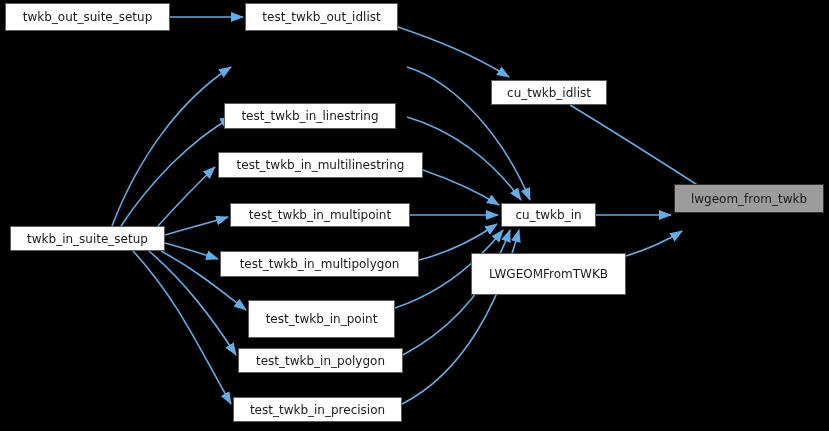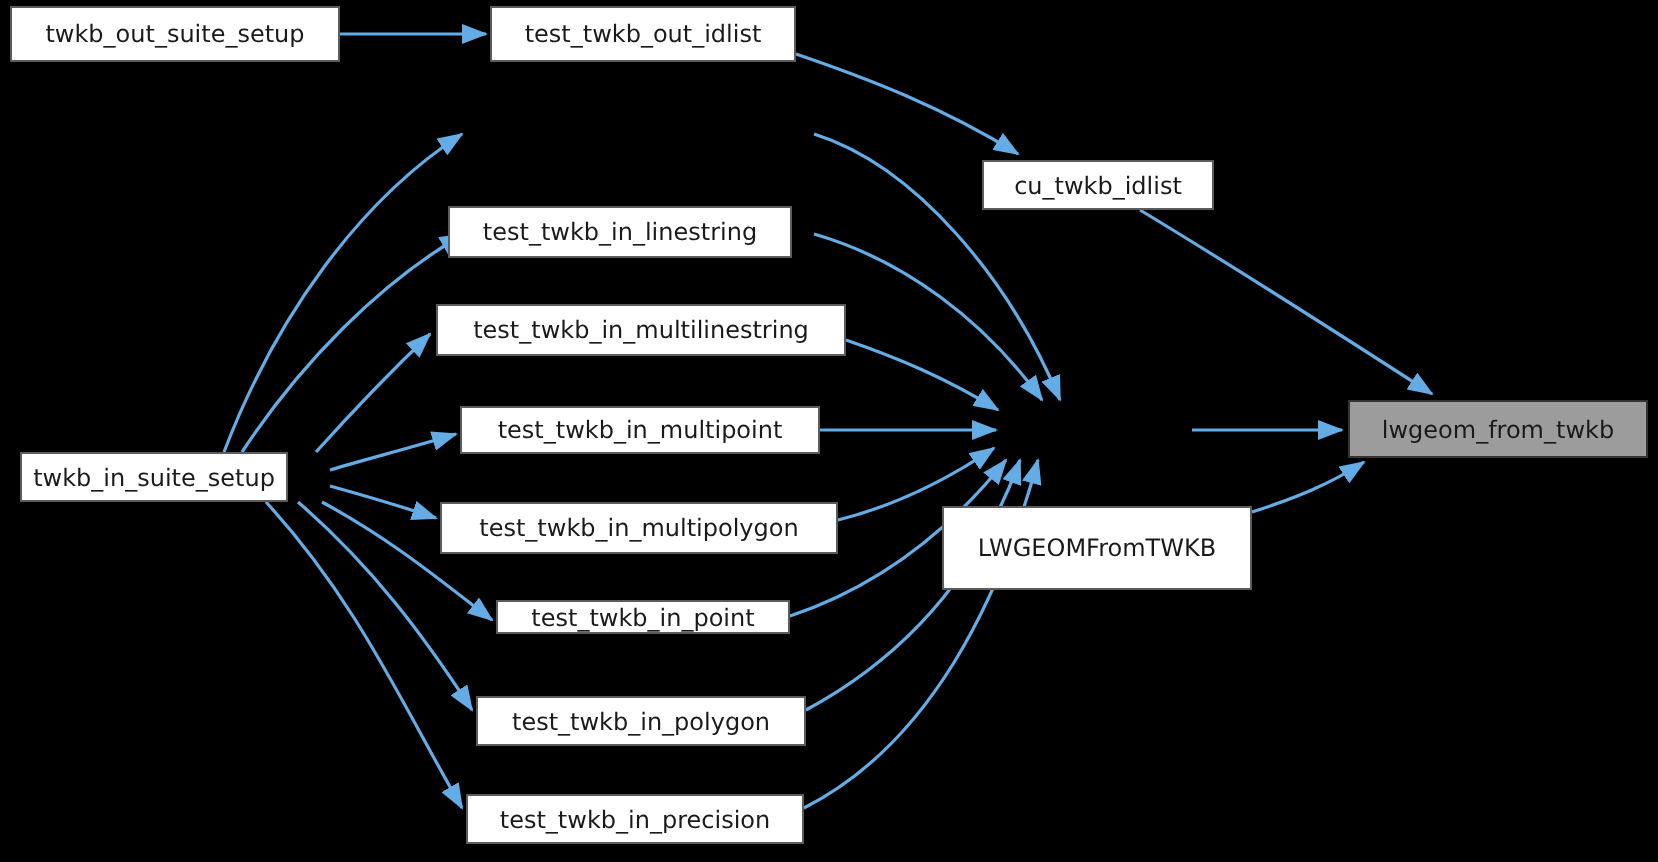--- a/index.html
+++ b/index.html
@@ -90,28 +90,29 @@
 
 
   <div class="node" style="left:491px;top:80px;width:116px;height:25px">cu_twkb_idlist</div>
 
   <div class="node" style="left:224px;top:103px;width:172px;height:26px">test_twkb_in_linestring</div>
 
   <div class="node" style="left:218px;top:152px;width:205px;height:26px">test_twkb_in_multilinestring</div>
 
   <div class="node" style="left:230px;top:203px;width:180px;height:24px">test_twkb_in_multipoint</div>
 
-  <div class="node" style="left:10px;top:226px;width:134px;height:25px">twkb_in_suite_setup</div>
+  <div class="node" style="left:10px;top:226px;width:155px;height:25px">twkb_in_suite_setup</div>
 
   <div class="node" style="left:220px;top:251px;width:199px;height:26px">test_twkb_in_multipolygon</div>
 
-  <div class="node" style="left:248px;top:300px;width:147px;height:17px">test_twkb_in_point</div>
+  <div class="node" style="left:248px;top:300px;width:147px;height:38px">test_twkb_in_point</div>
 
   <div class="node" style="left:238px;top:348px;width:165px;height:25px">test_twkb_in_polygon</div>
 
   <div class="node" style="left:233px;top:397px;width:169px;height:25px">test_twkb_in_precision</div>
 
+  <div class="node" style="left:501px;top:203px;width:95px;height:24px">cu_twkb_in</div>
 
   <div class="node" style="left:471px;top:253px;width:155px;height:42px">LWGEOMFromTWKB</div>
 
-  <div class="node active" style="left:674px;top:200px;width:150px;height:29px">lwgeom_from_twkb</div>
+  <div class="node active" style="left:674px;top:184px;width:150px;height:29px">lwgeom_from_twkb</div>
 
 </div>
 
 </body></html>

